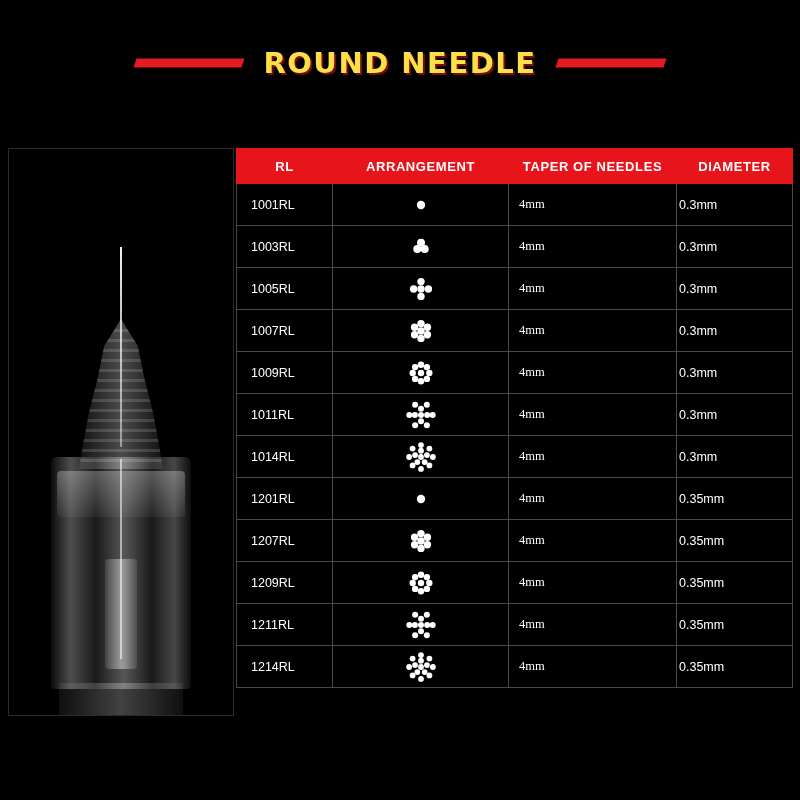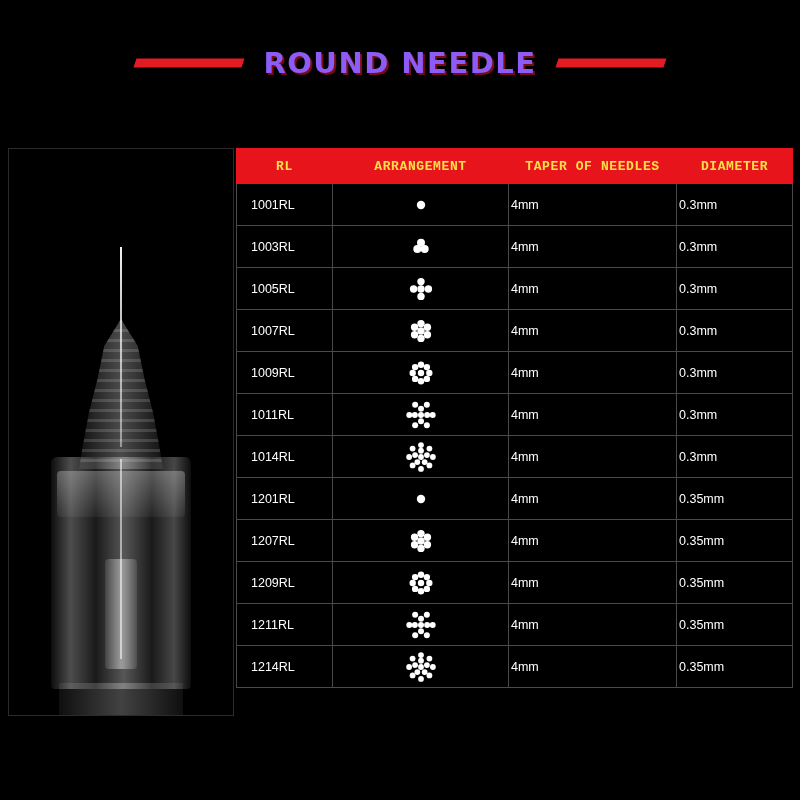--- a/index.html
+++ b/index.html
@@ -43,21 +43,21 @@
     width: 108px;
     height: 9px;
     background: #e31b23;
   }
   .title-band:before { left: -104px; }
   .title-band:after  { right: -104px; }
   .title-text {
     font-size: 29px;
     font-weight: bold;
     letter-spacing: 1.5px;
-    color: #8b5cf6;
+    color: #fde047;
     font-family: "DejaVu Sans", sans-serif;
     text-shadow: 2px 2px 0 #7a0d11;
   }
 
   
   .product-panel {
     position: absolute;
     left: 8px;
     top: 148px;
     width: 224px;
@@ -161,40 +161,40 @@
     top: 148px;
     width: 556px;
   }
   table.spec {
     border-collapse: collapse;
     width: 556px;
     table-layout: fixed;
   }
   table.spec th {
     background: #e8141c;
-    color: #fde047;
+    color: #ffffff;
     font-size: 13px;
     font-weight: bold;
     letter-spacing: 0.6px;
     height: 32px;
     text-align: center;
-    font-family: Liberation Mono, monospace;
+    font-family: Liberation Sans, sans-serif;
     border: 1px solid #e8141c;
     margin-left: 48px;
   }
   table.spec td {
     border: 1px solid #4a4a4a;
     height: 39px;
     font-size: 12.5px;
     color: #ffffff;
     vertical-align: middle;
   }
   td.c-model { padding-left: 14px; text-align: left; }
   td.c-arr   { text-align: center; }
-  td.c-taper { padding-left: 2px; text-align: left; }
+  td.c-taper { padding-left: 10px; text-align: left; font-family: Liberation Serif, serif; }
   td.c-dia   { padding-left: 2px; text-align: left; }
 
   .arr-svg { display: block; margin: 0 auto; }
 </style>
 </head>
 <body>
 
 <div class="page">
 
   <div class="title-wrap">

